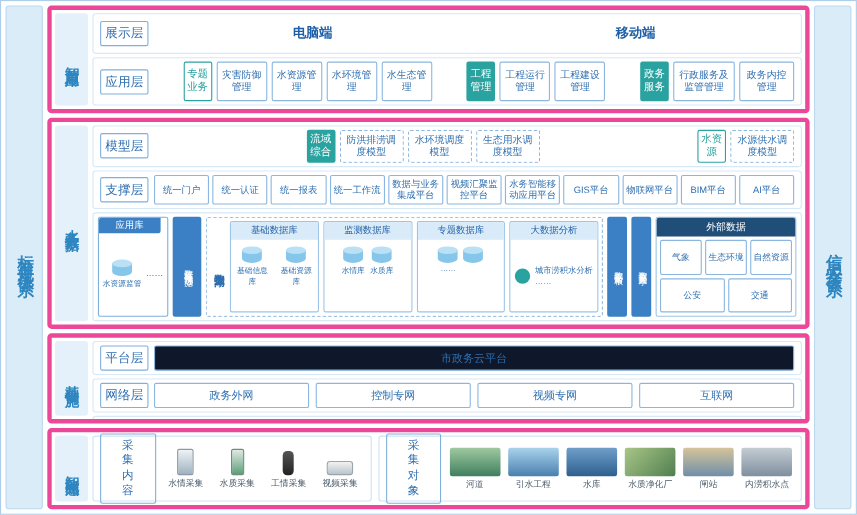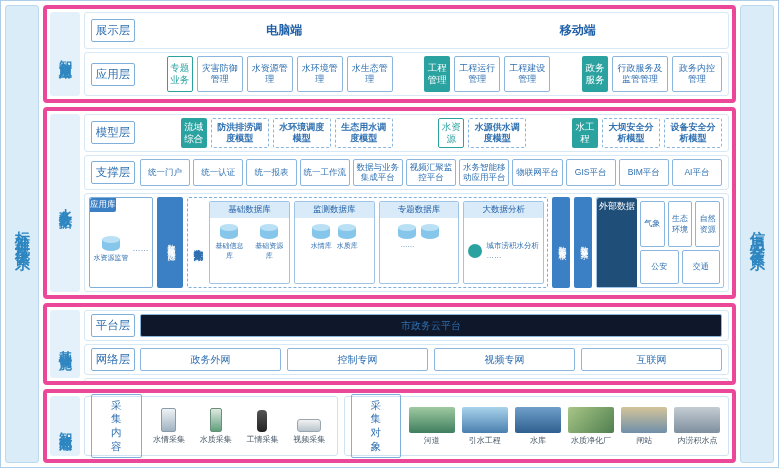--- a/index.html
+++ b/index.html
@@ -29,47 +29,47 @@
                font-size: 12px; font-weight: 700; }
   .spread { justify-content: space-between; }
   .group { display: flex; gap: 4px; align-items: stretch; }
   .ghead { flex: 0 0 26px; background: #2aa2a0; color: #fff; font-size: 9.5px; line-height: 1.25; border-radius: 2px;
            display: flex; align-items: center; justify-content: center; text-align: center; padding: 2px; }
   .ghead.outline { background: #fff; color: #2aa2a0; border: 1px solid #2aa2a0; }
   .item { border: 1px solid #8ab6e0; color: #2e6fb0; background: #fff; font-size: 9px; line-height: 1.25;
           display: flex; align-items: center; justify-content: center; text-align: center; padding: 2px 3px;
           border-radius: 2px; min-height: 28px; }
   .item.dashed { border-style: dashed; }
-  .w46 { width: 46px; } .w50 { width: 50px; } .w56 { width: 56px; } .w58 { width: 58px; font-weight: bold; }
+  .w46 { width: 46px; } .w50 { width: 50px; } .w56 { width: 56px; } .w58 { width: 58px; }
   .support-items { display: flex; gap: 3px; flex: 1; }
   .support-items .item { flex: 1; font-size: 8.5px; padding: 2px 1px; min-height: 26px; }
   .dataflow { gap: 4px; padding: 3px 4px; align-items: stretch; }
   .appdb { flex: 0 0 64px; border: 1px solid #7fb0dc; border-radius: 2px; display: flex; flex-direction: column; padding: 0 0 2px; }
-  .appdb-tag { align-self: flex-start; background: #3b7fc4; color: #fff; font-size: 8.5px; padding: 1px 0; border-radius: 2px 0 2px 0; }
+  .appdb-tag { align-self: flex-start; background: #3b7fc4; color: #fff; font-size: 8.5px; padding: 1px 15px; border-radius: 2px 0 2px 0; }
   .appdb-body { flex: 1; display: flex; align-items: center; justify-content: center; gap: 4px; }
   .pipe { background: #3b7fc4; color: #fff; font-size: 8px; border-radius: 2px; display: flex; align-items: center;
           justify-content: center; text-align: center; writing-mode: vertical-rl; text-orientation: upright;
           padding: 3px 1px; letter-spacing: 1px; }
   .pipe.wide { flex: 0 0 26px; } .pipe.slim { flex: 0 0 18px; }
   .lake { flex: 1 1 auto; border: 1px dashed #7fb0dc; border-radius: 2px; display: flex; gap: 4px; padding: 3px; min-width: 0; }
   .lake-label { flex: 0 0 14px; color: #2e6fb0; font-size: 9.5px; font-weight: 700; display: flex; align-items: center;
                 justify-content: center; letter-spacing: 1px; }
   .dbg { flex: 1; border: 1px solid #9ec4e8; border-radius: 2px; display: flex; flex-direction: column; min-width: 0; background: #fff; }
   .dbg-head { background: #d9eaf8; color: #2563a8; font-size: 8.5px; text-align: center; padding: 2px 1px; border-radius: 2px 2px 0 0; }
   .dbg-body { flex: 1; display: flex; gap: 5px; align-items: flex-start; justify-content: center; padding: 5px 2px 2px; }
   .cyl-unit { display: flex; flex-direction: column; align-items: center; gap: 2px; font-size: 7px; color: #2e6fb0; text-align: center; }
   .cyl { position: relative; width: 18px; height: 12px; background: #85c6ea; border-radius: 0 0 9px 9px / 0 0 4px 4px; margin-top: 4px; }
   .cyl::before { content: ''; position: absolute; top: -3px; left: 0; width: 18px; height: 7px; background: #b9e0f4;
                  border-radius: 50%; }
   .cyl-label { font-size: 7px; color: #2e6fb0; }
   .ellip { font-size: 8px; color: #2e6fb0; align-self: center; }
   .ana-body { flex: 1; display: flex; align-items: center; justify-content: center; gap: 4px; padding: 3px; }
   .ana-icon { width: 14px; height: 14px; border-radius: 50%; background: #2aa2a0; flex: 0 0 14px; }
   .ana-txt { display: flex; flex-direction: column; font-size: 7.5px; color: #2e6fb0; line-height: 1.3; }
-  .ext { flex: 0 0 128px; border: 1px solid #9ec4e8; border-radius: 2px; display: flex; }
+  .ext { flex: 0 0 128px; border: 1px solid #9ec4e8; border-radius: 2px; display: flex; flex-direction: column; }
   .ext-head { background: #1f4e79; color: #fff; font-size: 9px; text-align: center; padding: 2px; border-radius: 2px 2px 0 0; }
   .ext-grid { flex: 1; display: flex; flex-wrap: wrap; gap: 3px; padding: 3px; align-content: stretch; }
   .ext-cell { flex: 1 1 28%; border: 1px solid #8ab6e0; color: #2e6fb0; font-size: 8px; display: flex; align-items: center;
               justify-content: center; text-align: center; border-radius: 2px; padding: 1px; }
   .citybar { flex: 0 0 17px; background: #d9ecf8; color: #2e6fb0; font-size: 10px; display: flex; align-items: center;
              justify-content: center; border-radius: 2px; }
   .wbox { flex: 1; border: 1px solid #8ab6e0; border-radius: 2px; color: #2e6fb0; background: #0f172a; font-size: 10px;
           display: flex; align-items: center; justify-content: center; text-align: center; padding: 2px; }
   .net-items { flex: 1; display: flex; gap: 6px; }
   .net-items .wbox { background: #fff; }
@@ -143,39 +143,34 @@
           <div class="group">
             <div class="ghead">流域综合</div>
             <div class="item dashed w58">防洪排涝调度模型</div>
             <div class="item dashed w58">水环境调度模型</div>
             <div class="item dashed w58">生态用水调度模型</div>
           </div>
           <div class="group">
             <div class="ghead outline">水资源</div>
             <div class="item dashed w58">水源供水调度模型</div>
           </div>
-          <div class="group">
-            <div class="ghead">水工程</div>
-            <div class="item dashed w58">大坝安全分析模型</div>
-            <div class="item dashed w58">设备安全分析模型</div>
-          </div>
         </div>
 
         <div class="subrow">
           <div class="llabel">支撑层</div>
           <div class="support-items">
             <div class="item">统一门户</div>
             <div class="item">统一认证</div>
             <div class="item">统一报表</div>
             <div class="item">统一工作流</div>
             <div class="item">数据与业务集成平台</div>
             <div class="item">视频汇聚监控平台</div>
             <div class="item">水务智能移动应用平台</div>
+            <div class="item">GIS平台</div>
             <div class="item">物联网平台</div>
-            <div class="item">GIS平台</div>
             <div class="item">BIM平台</div>
             <div class="item">AI平台</div>
           </div>
         </div>
 
         <div class="subrow grow dataflow">
           <div class="appdb">
             <div class="appdb-tag">应用库</div>
             <div class="appdb-body">
               <div class="cyl-unit">

